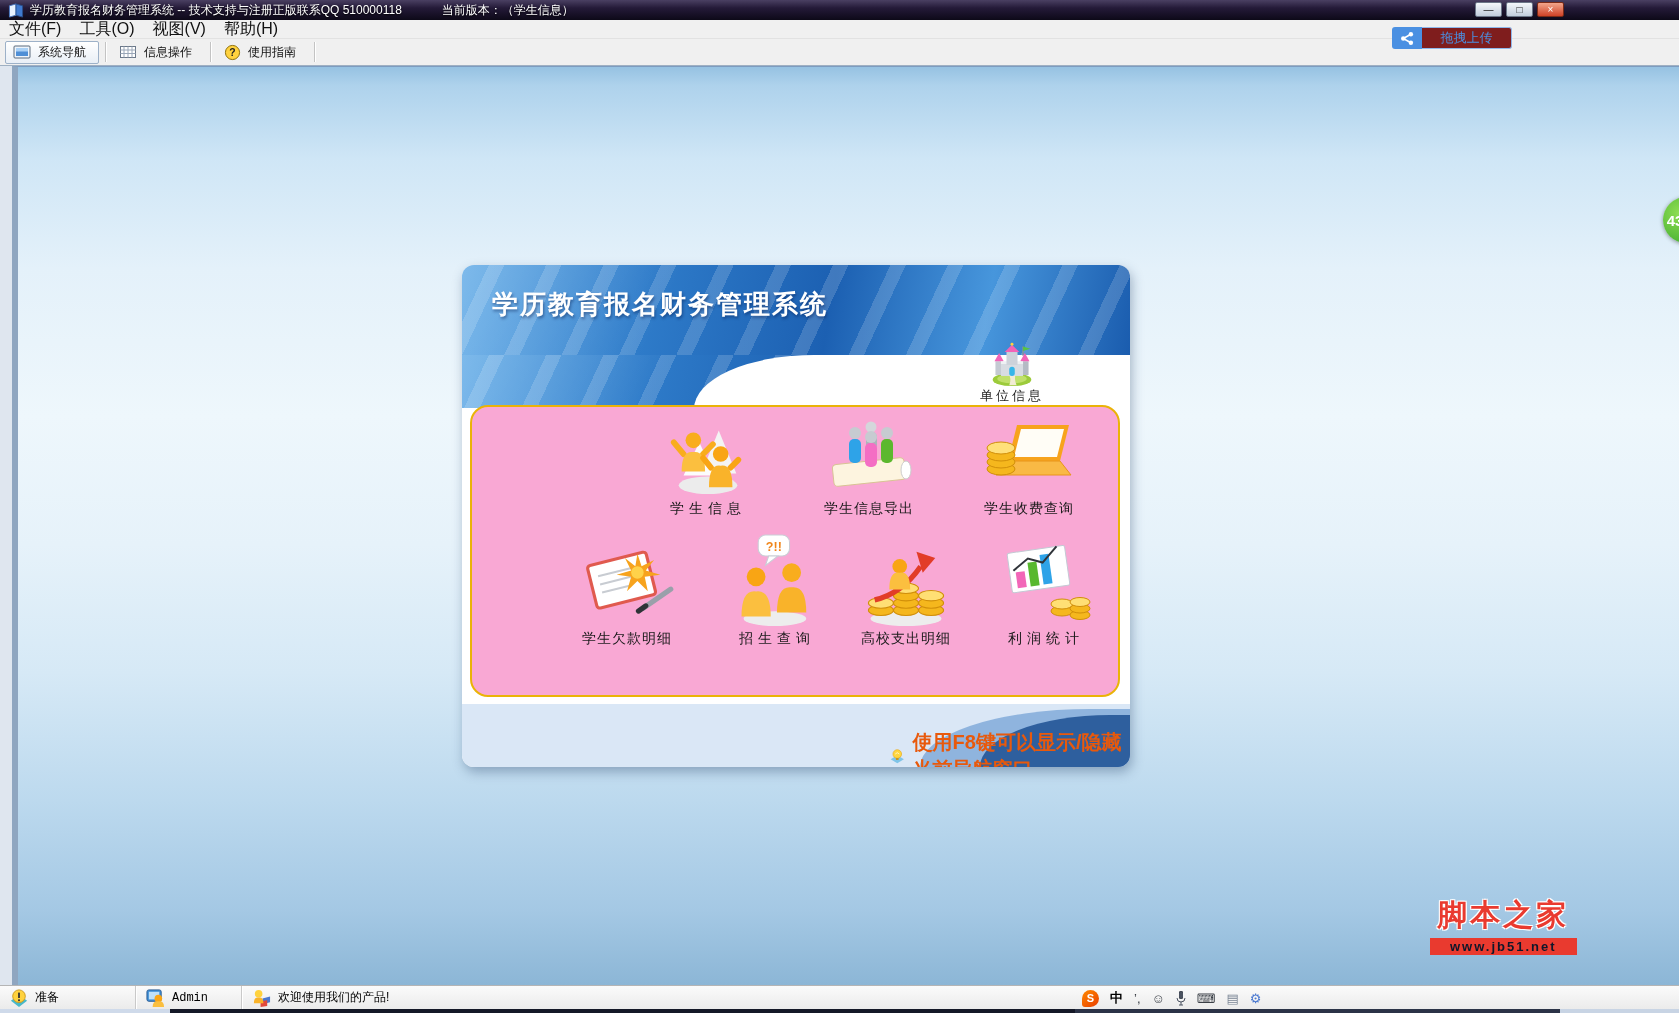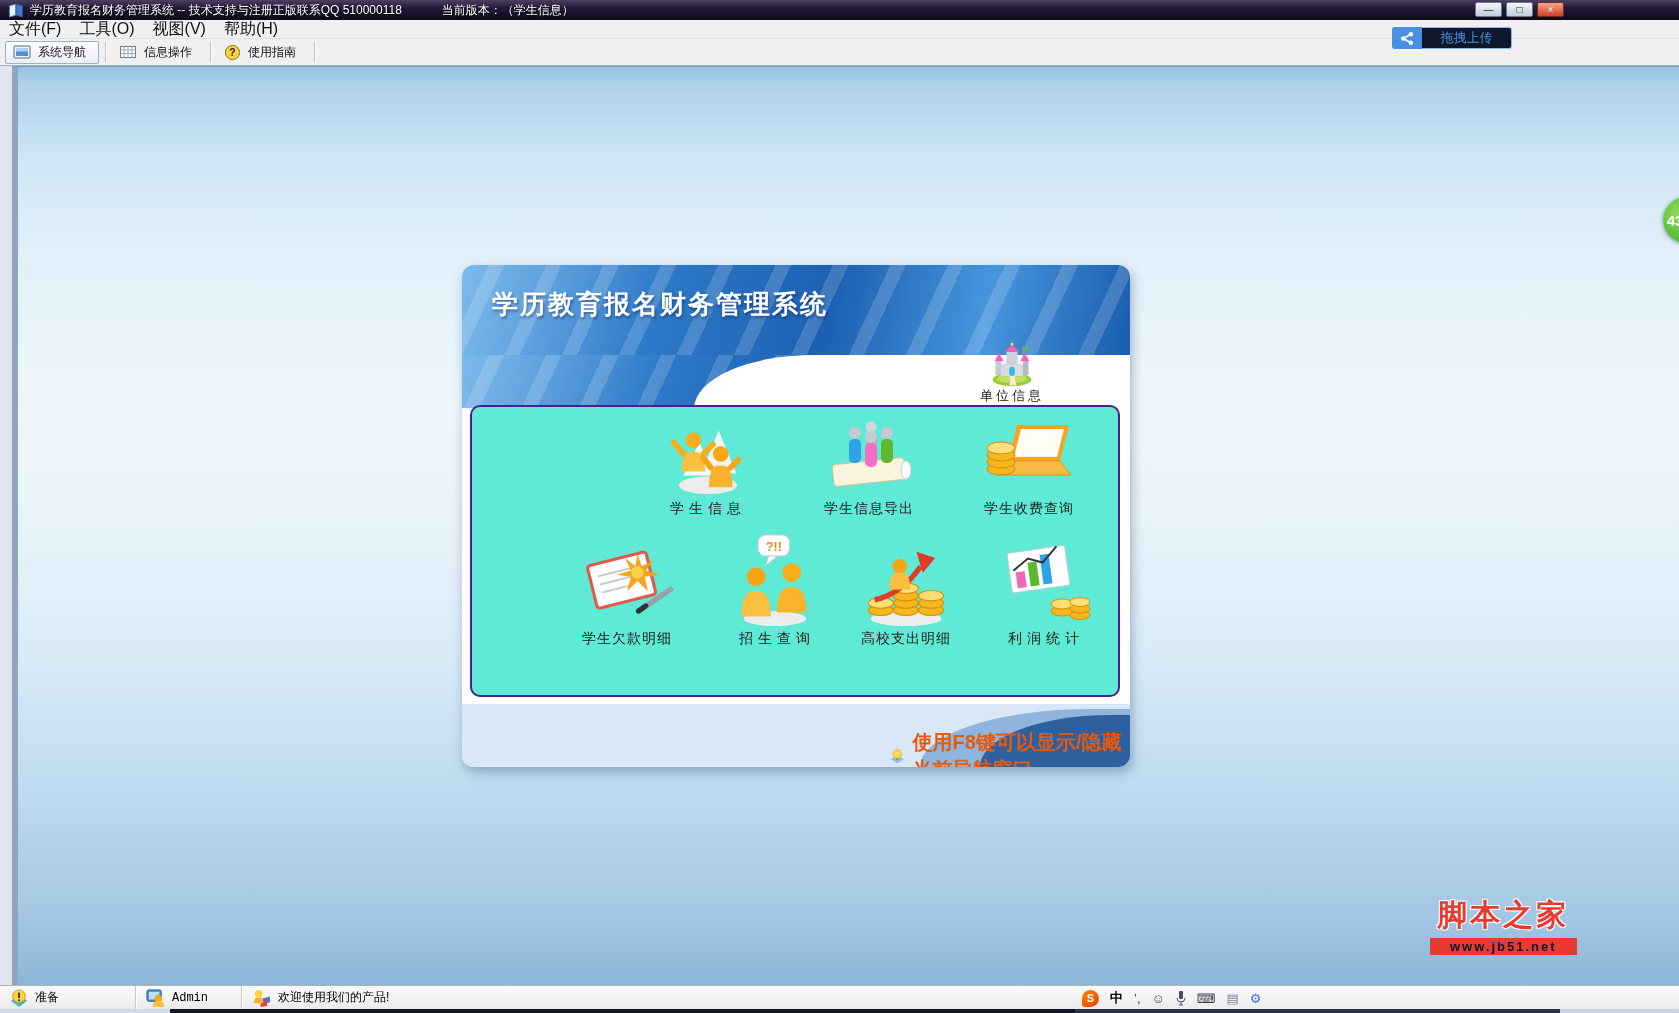--- a/index.html
+++ b/index.html
@@ -24,21 +24,21 @@
 
   
   .toolbar { height:27px; background:#f0f0f0; border-bottom:1px solid #9fb0c2; display:flex; align-items:center; padding-left:5px; }
   .tool-btn { display:flex; align-items:center; gap:7px; font-size:12px; color:#111; padding:2px 12px 2px 7px; cursor:pointer; }
   .tool-btn.active { border:1px solid #9db1c8; background:linear-gradient(#ffffff,#e9eff6); border-radius:2px; }
   .tool-sep { width:1px; height:20px; background:#c3c3c3; box-shadow:1px 0 0 #fff; margin:0 6px; }
 
   
   .upload-btn { position:absolute; left:1392px; top:27px; height:22px; display:flex; z-index:60; cursor:pointer; }
   .upload-icon-box { width:30px; background:#4a90e2; border-radius:3px 0 0 3px; display:flex; align-items:center; justify-content:center; }
-  .upload-label { width:90px; background:#0f172a; border:1px solid #8fb7ea; border-left:none; border-radius:0 3px 3px 0;
+  .upload-label { width:90px; background:#7f1d1d; border:1px solid #8fb7ea; border-left:none; border-radius:0 3px 3px 0;
     color:#4a90e2; font-size:13px; display:flex; align-items:center; justify-content:center; }
 
   
   .content { position:absolute; top:66px; left:0; width:1679px; height:919px; overflow:hidden;
     border-left:6px solid #8fa6c0; border-right:6px solid #8fa6c0; border-top:1px solid #7d9cc0;
     background:linear-gradient(180deg,#96c2e2 0%,#aed2ec 2%,#cfe6f6 10%,#e4f1fa 22%,#eef7fc 38%,#e6f2fa 52%,
       #d6e9f6 66%,#bcd9ee 80%,#a4c8e4 92%,#8cb6d6 100%);margin-left:12px; }
 
   .float-badge { position:absolute; top:130px; right:-24px; width:46px; height:46px; border-radius:50%;
     background:radial-gradient(circle at 35% 35%,#8ede52,#35a42c); color:#fff; font-weight:bold; font-size:15px;
@@ -55,22 +55,22 @@
   .panel-header { position:absolute; top:0; left:0; right:0; height:90px; border-radius:12px 12px 0 0; }
   .panel-title { position:absolute; left:30px; top:22px; color:#fff; font-size:26px; font-weight:bold;
     letter-spacing:2px; text-shadow:1px 2px 3px rgba(0,20,70,.45); z-index:2; }
   .panel-sub { position:absolute; top:90px; left:0; width:100%; height:53px; }
   .panel-sub-white { position:absolute; top:90px; left:232px; right:0; height:54px; background:#fff;
     border-top-left-radius:120px 54px; }
   .unit-item { position:absolute; top:76px; left:498px; width:104px; text-align:center; z-index:5; cursor:pointer; }
   .unit-item svg { width:46px; height:46px; display:block; margin:0 auto; }
   .unit-label { font-size:13px; color:#222; letter-spacing:3px; }
 
-  .inner-box { position:absolute; left:8px; right:10px; top:140px; height:292px; border:2px solid #4c1d95;
-    border-radius:10px; background:#5eead4; }
+  .inner-box { position:absolute; left:8px; right:10px; top:140px; height:292px; border:2px solid #eab308;
+    border-radius:18px; background:#f9a8d4; }
   .grid-item { position:absolute; width:140px; text-align:center; cursor:pointer; }
   .gi-icon { height:86px; display:flex; align-items:flex-end; justify-content:center; }
   .grid-item.r2 .gi-icon { height:108px; }
   .gi-label { font-size:14px; color:#1a1a1a; margin-top:3px; letter-spacing:1px; }
   .gi-label.ls-wide { letter-spacing:5px; }
   #it-r1-0 { left:166px; top:4px; } #it-r1-1 { left:327px; top:4px;text-align:center; } #it-r1-2 { left:487px; top:4px; }
   #it-r2-0 { left:85px;  top:112px; } #it-r2-1 { left:235px; top:112px; }
   #it-r2-2 { left:364px; top:112px; } #it-r2-3 { left:504px; top:112px; }
 
   .panel-footer { position:absolute; left:0; right:0; bottom:0; height:63px; background:#dae7f6;

